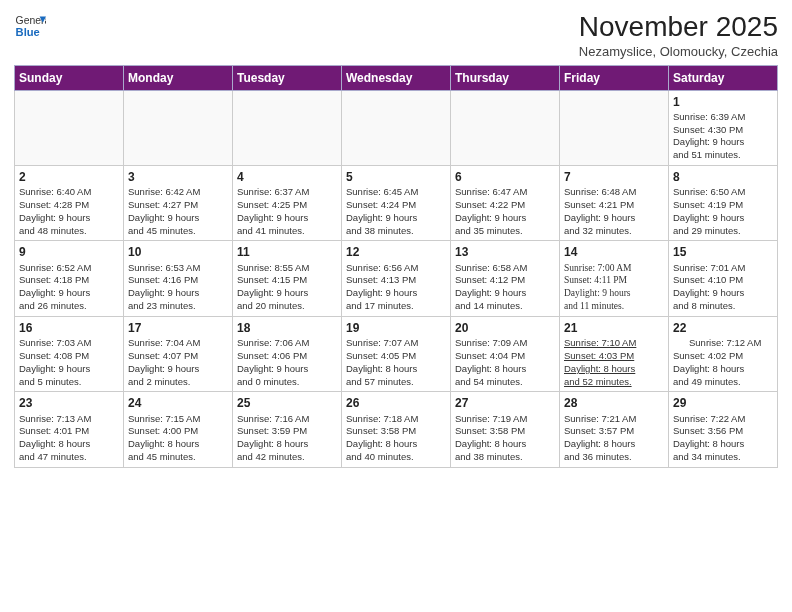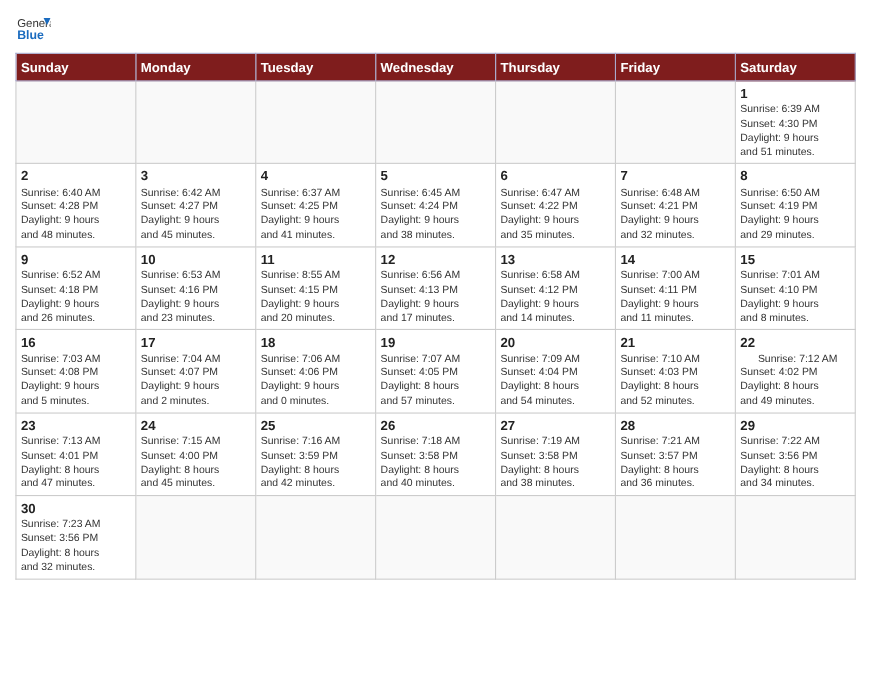--- a/index.html
+++ b/index.html
@@ -43,21 +43,21 @@
     .calendar-subtitle {
       font-size: 13px;
       color: #444;
     }
     .calendar {
       width: 100%;
       border-collapse: collapse;
       border: 1px solid #ccc;
     }
     .calendar th {
-      background: #7f1d1d;
+      background: #701a75;
       color: #fff;
       font-size: 12px;
       font-weight: bold;
       padding: 5px 4px;
       border: 1px solid #aac;
       text-align: left;
     }
     .calendar td {
       border: 1px solid #ccc;
       vertical-align: top;
@@ -92,20 +92,22 @@
 <div class="page">
   <div class="header">
     <div class="logo">
       <svg class="logo-icon" viewBox="0 0 40 40">
         <text x="2" y="18" font-size="13" fill="#333" font-family="Arial">General</text>
         <text x="2" y="32" font-size="14" fill="#1a6bbf" font-weight="bold" font-family="Arial">Blue</text>
         <polygon points="32,8 40,8 36,16" fill="#1a6bbf"></polygon>
       </svg>
     </div>
     <div class="title-block">
+      <div class="calendar-title">November 2025</div>
+      <div class="calendar-subtitle">Nezamyslice, Olomoucky, Czechia</div>
     </div>
   </div>
 
   <table class="calendar">
     <thead>
       <tr>
       <th>Sunday</th>
           <th>Monday</th>
           <th>Tuesday</th>
           <th>Wednesday</th>
@@ -198,21 +200,21 @@
 Daylight: 9 hours
 and 17 minutes.</span></div>
           </td>
           <td>
             <div class="cell-content"><span class="day-number">13</span><span style="white-space: pre-line;">Sunrise: 6:58 AM
 Sunset: 4:12 PM
 Daylight: 9 hours
 and 14 minutes.</span></div>
           </td>
           <td>
-            <div class="cell-content"><span class="day-number">14</span><span style="white-space: pre-line;">Sunrise: 7:00 AM
+            <div class="cell-content"><span class="day-number">14</span><span style="white-space: pre-line; font-family: Liberation Serif, serif;">Sunrise: 7:00 AM
 Sunset: 4:11 PM
 Daylight: 9 hours
 and 11 minutes.</span></div>
           </td>
           <td>
             <div class="cell-content"><span class="day-number">15</span><span style="white-space: pre-line;">Sunrise: 7:01 AM
 Sunset: 4:10 PM
 Daylight: 9 hours
 and 8 minutes.</span></div>
           </td>
@@ -242,21 +244,21 @@
 Daylight: 8 hours
 and 57 minutes.</span></div>
           </td>
           <td>
             <div class="cell-content"><span class="day-number">20</span><span style="white-space: pre-line;">Sunrise: 7:09 AM
 Sunset: 4:04 PM
 Daylight: 8 hours
 and 54 minutes.</span></div>
           </td>
           <td>
-            <div class="cell-content"><span class="day-number">21</span><span style="white-space: pre-line;">Sunrise: 7:10 AM
+            <div class="cell-content"><span class="day-number">21</span><span style="white-space: pre-line; text-decoration: underline;">Sunrise: 7:10 AM
 Sunset: 4:03 PM
 Daylight: 8 hours
 and 52 minutes.</span></div>
           </td>
           <td>
             <div class="cell-content"><span class="day-number">22</span><span style="white-space: pre-line; margin-left: 16px;">Sunrise: 7:12 AM
 Sunset: 4:02 PM
 Daylight: 8 hours
 and 49 minutes.</span></div>
           </td>
@@ -297,30 +299,16 @@
 Sunset: 3:57 PM
 Daylight: 8 hours
 and 36 minutes.</span></div>
           </td>
           <td>
             <div class="cell-content"><span class="day-number">29</span><span style="white-space: pre-line;">Sunrise: 7:22 AM
 Sunset: 3:56 PM
 Daylight: 8 hours
 and 34 minutes.</span></div>
           </td>
-        </tr>
-        <tr class="last-row">
-          <td>
-            <div class="cell-content"><span class="day-number">30</span><span style="white-space: pre-line;">Sunrise: 7:23 AM
-Sunset: 3:56 PM
-Daylight: 8 hours
-and 32 minutes.</span></div>
-          </td>
-          <td class="empty-cell"></td>
-          <td class="empty-cell"></td>
-          <td class="empty-cell"></td>
-          <td class="empty-cell"></td>
-          <td class="empty-cell"></td>
-          <td class="empty-cell"></td>
         </tr>
       </tbody>
   </table>
 </div>
 
 </body></html>

